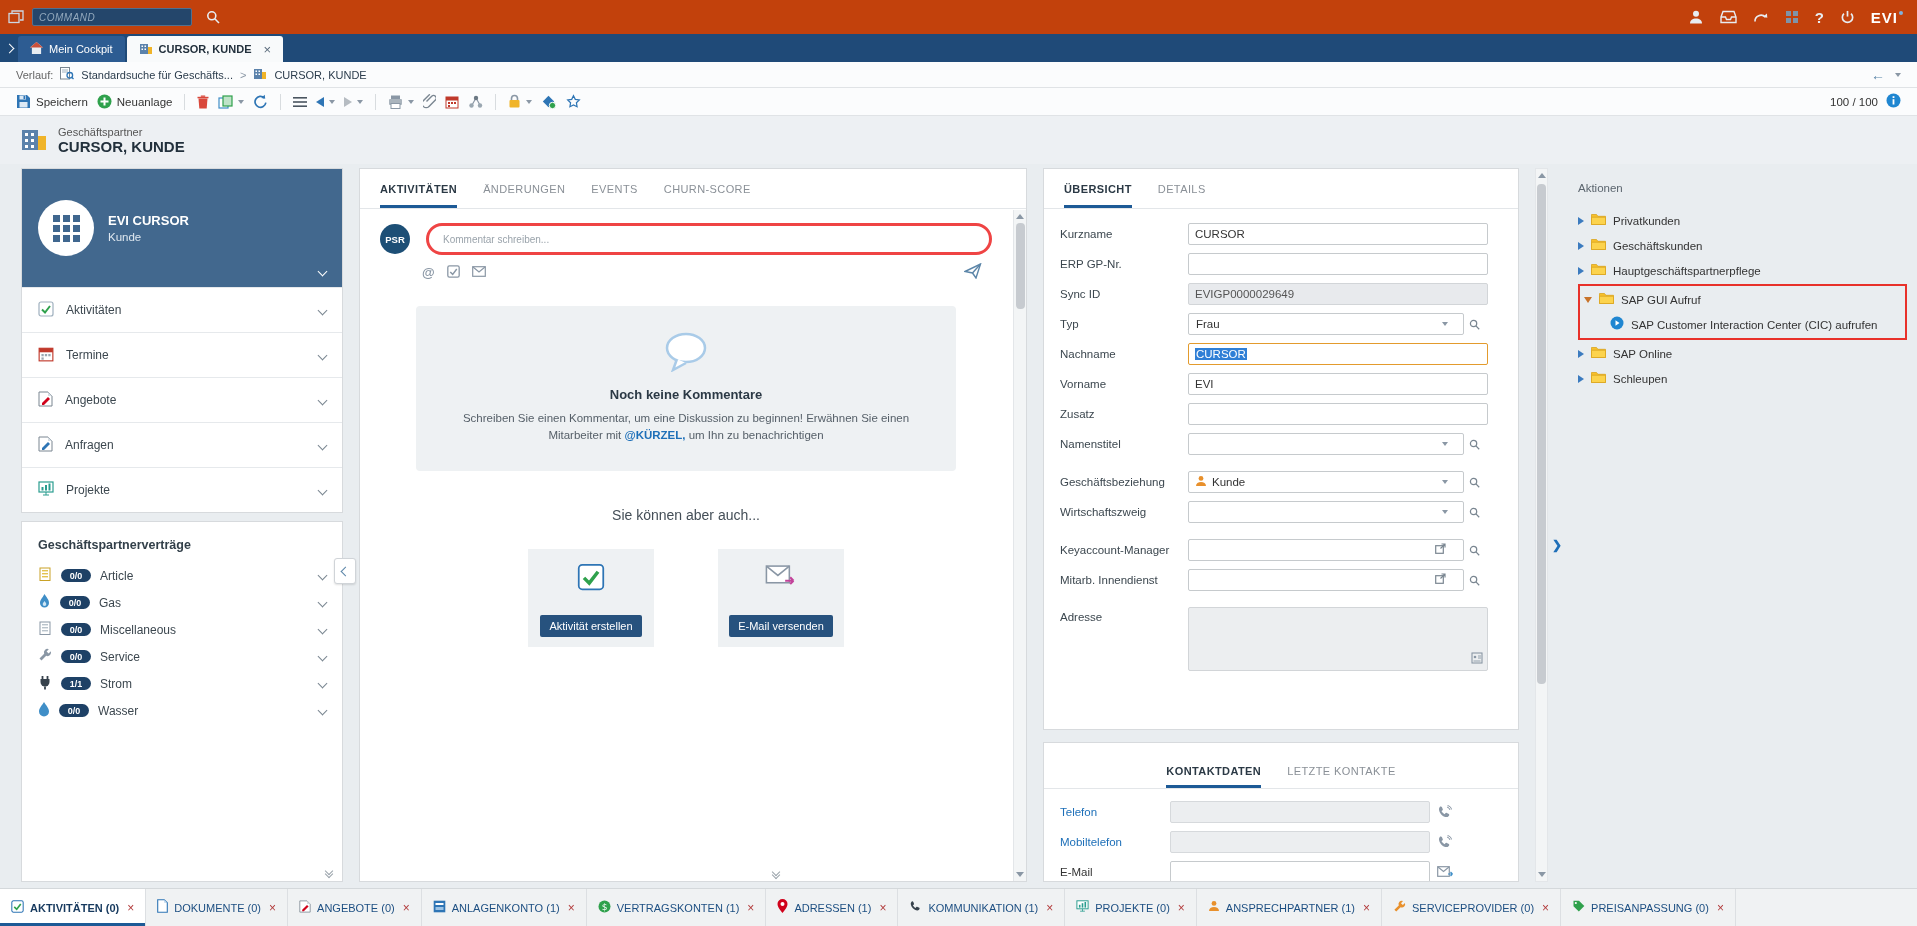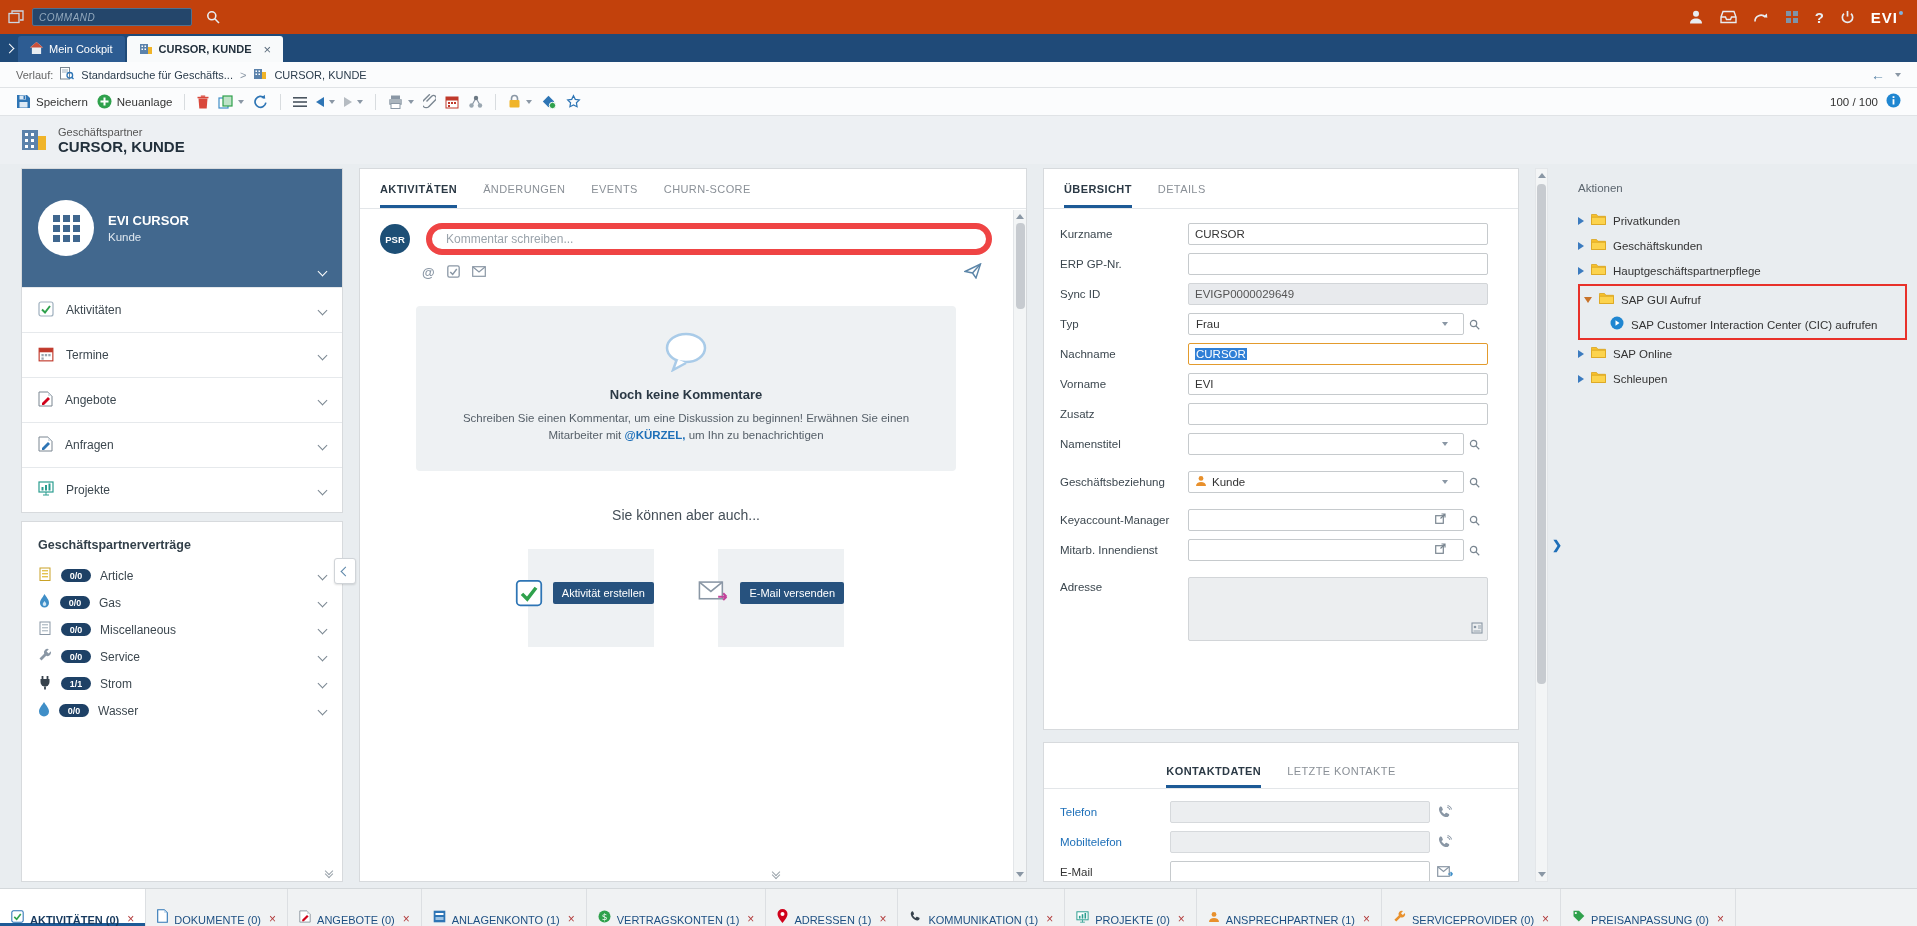--- a/index.html
+++ b/index.html
@@ -79,32 +79,32 @@
   .scroll-hint .chev { width:6px; height:6px; border-color:#9aa3ab; margin-top:-3px; }
 
   
   .col-middle { width:668px; position:relative; overflow:hidden; }
   .ptabs { display:flex; gap:26px; padding:0 20px; border-bottom:1px solid #e3e6e9; height:40px; align-items:flex-end; }
   .ptab { font-size:11px; letter-spacing:.4px; color:#8a9097; padding-bottom:10px; cursor:pointer; border-bottom:3px solid transparent; }
   .ptab.active { color:#2b3945; font-weight:bold; border-bottom-color:#1d5a96; }
   .mid-body { padding:14px 34px 0 20px; }
   .comment-row { display:flex; align-items:center; gap:16px; }
   .avatar-psr { width:30px; height:30px; border-radius:50%; background:#1d4f76; color:#fff; font-size:9.5px; font-weight:bold; display:flex; align-items:center; justify-content:center; flex-shrink:0; }
-  .comment-input { flex:1; height:32px; border:6px solid #ef4444; border-radius:16px; padding:0 14px; font-size:12px; color:#1d4ed8; background:#fff; }
+  .comment-input { flex:1; height:32px; border:3px solid #ef4444; border-radius:16px; padding:0 14px; font-size:10px; color:#1d4ed8; background:#fff; }
   .comment-input::placeholder { color:#9aa3ab; }
   .comment-tools { display:flex; align-items:center; justify-content:space-between; padding:8px 4px 0 42px; }
   .ct-left { display:flex; align-items:center; gap:12px; color:#8a97a5; font-size:13px; font-weight:bold; }
   .send-btn { cursor:pointer; margin-right:6px; }
   .empty-box { margin:24px 36px 0; background:#eef1f3; border-radius:4px; padding:24px 40px 26px; text-align:center; }
   .empty-title { font-size:13px; font-weight:bold; color:#2b3945; margin-top:12px; }
   .empty-text { font-size:11.5px; color:#555f68; margin-top:8px; line-height:1.5; max-width:540px; margin-left:auto; margin-right:auto; }
   .mention { color:#1d6fb8; font-weight:bold; cursor:pointer; }
   .also-text { text-align:center; font-size:14px; color:#444e57; margin-top:36px; }
   .cards-row { display:flex; justify-content:center; gap:64px; margin-top:26px; }
-  .action-card { width:126px; height:98px; background:#eef1f3; display:flex; flex-direction:row; align-items:center; justify-content:flex-end; padding-bottom:10px; gap:10px; }
+  .action-card { width:126px; height:98px; background:#eef1f3; display:flex; flex-direction:column; align-items:center; justify-content:flex-end; padding-bottom:10px; gap:10px; }
   .action-card .card-icon { flex:1; display:flex; align-items:center; }
   .card-btn { background:#27527e; color:#fff; border:none; font-size:11px; font-family:"Liberation Sans",sans-serif; padding:5px 9px; border-radius:2px; cursor:pointer; white-space:nowrap; }
 
   .vscroll { position:absolute; width:13px; background:#f3f5f6; border-left:1px solid #e3e6e9; display:flex; flex-direction:column; align-items:center; }
   .mid-scroll { right:0; top:41px; bottom:0; }
   .sb-arrow { width:0; height:0; border-left:4px solid transparent; border-right:4px solid transparent; margin:4px 0; }
   .sb-arrow.up { border-bottom:5px solid #8a97a5; }
   .sb-arrow.down { border-top:5px solid #8a97a5; margin-top:auto; }
   .sb-thumb { width:9px; background:#c7cbd0; border-radius:4px; }
   .mid-scroll .sb-thumb { height:86px; }
@@ -150,21 +150,21 @@
   .actions-title { font-size:11.5px; color:#5c666f; margin-bottom:14px; }
   .tree-row { display:flex; align-items:center; gap:7px; height:25px; cursor:pointer; }
   .tree-row .tri { width:0; height:0; border-left:6px solid #3b7bbf; border-top:4.5px solid transparent; border-bottom:4.5px solid transparent; flex-shrink:0; }
   .tree-row .tri.open { border-left:4.5px solid transparent; border-right:4.5px solid transparent; border-top:6px solid #c8732a; border-bottom:none; }
   .tree-label { font-size:11.5px; color:#333; }
   .tree-child { padding-left:26px; }
   .tree-highlight { border:2px solid #e8312a; margin:1px 0; padding:1px 4px; }
 
   
   .bottom-tabs { position:absolute; bottom:0; left:0; right:0; height:38px; background:#f0f2f3; border-top:1px solid #d4d8db; display:flex; align-items:stretch; }
-  .btab { display:flex; align-items:flex-end; gap:6px; padding:0 11px; border-right:1px solid #dcdfe2; cursor:pointer; }
+  .btab { display:flex; align-items:center; gap:6px; padding:0 11px; border-right:1px solid #dcdfe2; cursor:pointer; }
   .btab.active { background:#fff; box-shadow:inset 0 -3px 0 #1d5a96; }
   .btab-label { font-size:11px; color:#1d4f82; white-space:nowrap; }
   .btab.active .btab-label { font-weight:bold; color:#16395e; }
   .btab-close { color:#b23b3b; font-size:12px; margin-left:2px; }
 </style>
 </head>
 <body>
 
 <div class="app">
 
@@ -732,20 +732,35 @@
                   <span class="caret"></span>
                 </span>
               <span class="out-icon">
                   <svg width="11" height="11" viewBox="0 0 14 14">
                     <circle cx="5.8" cy="5.8" r="4" fill="none" stroke="#7a8691" stroke-width="1.6"></circle>
                     <line x1="8.8" y1="8.8" x2="13" y2="13" stroke="#7a8691" stroke-width="1.6"></line>
                   </svg>
                 </span>
             </div>
           </div>
+          <div class="frow">
+            <label class="flabel">Wirtschaftszweig</label>
+            <div class="finput-wrap combo-wrap">
+              <input class="finput short" value="" style="">
+              <span class="inp-icons">
+                  <span class="caret"></span>
+                </span>
+              <span class="out-icon">
+                  <svg width="11" height="11" viewBox="0 0 14 14">
+                    <circle cx="5.8" cy="5.8" r="4" fill="none" stroke="#7a8691" stroke-width="1.6"></circle>
+                    <line x1="8.8" y1="8.8" x2="13" y2="13" stroke="#7a8691" stroke-width="1.6"></line>
+                  </svg>
+                </span>
+            </div>
+          </div>
           <div class="frow gap-before">
             <label class="flabel">Keyaccount-Manager</label>
             <div class="finput-wrap">
               <input class="finput short" value="" style="">
               <span class="inp-icons">
                   <span><svg width="11" height="11" viewBox="0 0 11 11">
                       <rect x="0.7" y="2.7" width="7.6" height="7.6" fill="none" stroke="#7a8691" stroke-width="1.2"></rect>
                       <path d="M5.5 5.5L10 1M6.5 1H10v3.5" stroke="#7a8691" stroke-width="1.2" fill="none"></path>
                     </svg></span>
                 </span>

